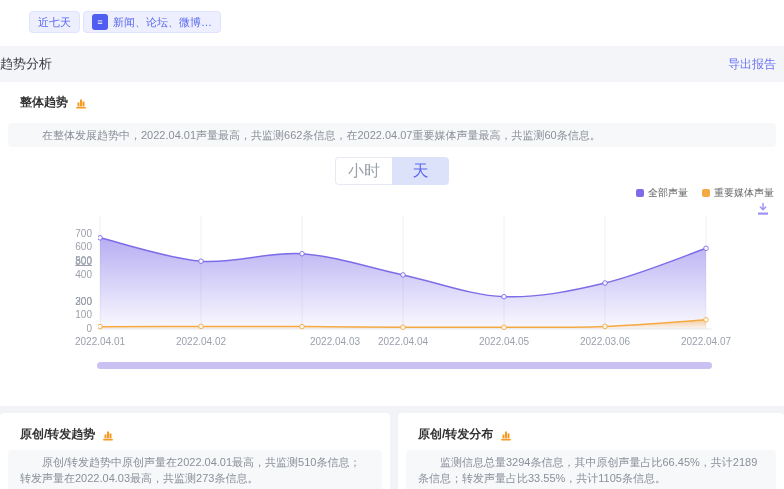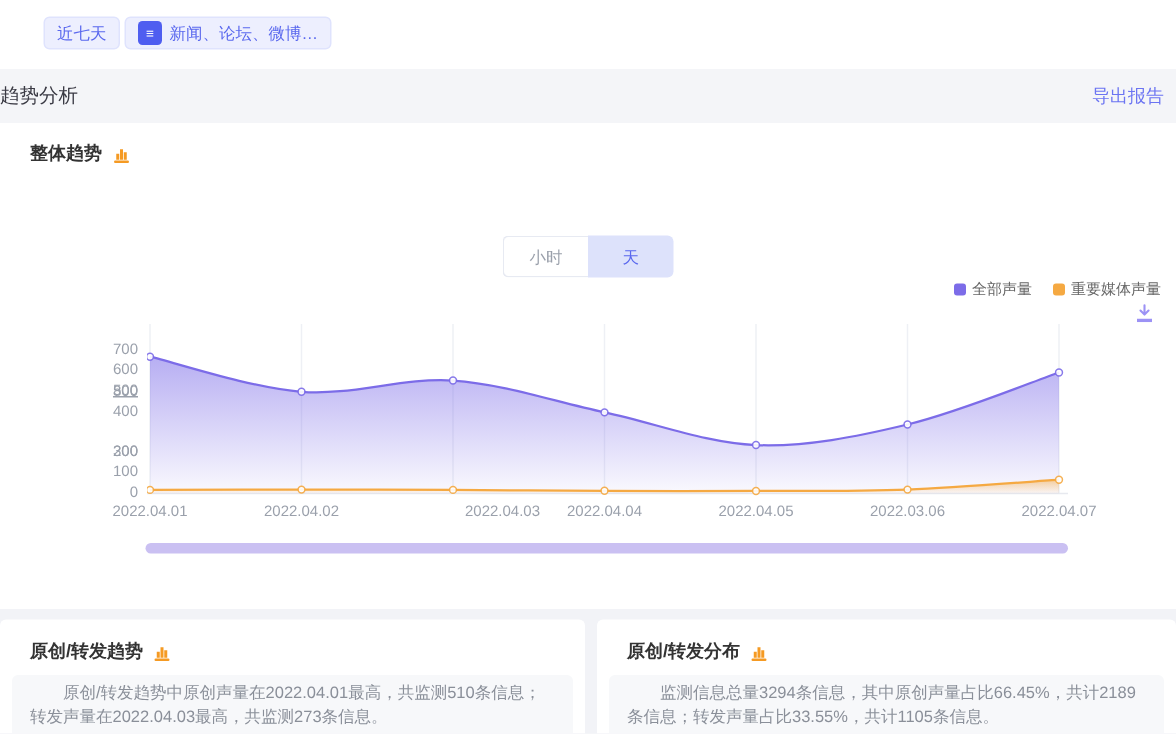--- a/index.html
+++ b/index.html
@@ -25,21 +25,21 @@
 
   
   .maincard { position:absolute; left:0; top:82px; width:784px; height:324px; background:#ffffff; }
   .card-title { position:absolute; left:20px; top:12px; display:flex; align-items:center; font-size:12px;
                 color:#333; font-weight:600; }
   .card-title svg { margin-left:6px; }
   .summary-box { position:absolute; left:8px; right:8px; top:41px; background:#f7f8fa; border-radius:4px;
                  padding:4px 12px; font-size:11px; color:#8a8f99; line-height:16px; text-indent:2em; }
 
   .toggle { position:absolute; left:335px; top:75px; display:flex; }
-  .toggle .tbtn { width:57px; height:28px; font-size:11px; display:flex; align-items:center; justify-content:center; cursor:pointer; }
+  .toggle .tbtn { width:57px; height:28px; font-size:16px; display:flex; align-items:center; justify-content:center; cursor:pointer; }
   .toggle .tbtn.plain { background:#fff; border:1px solid #e7eaf2; border-right:none; color:#9aa0ab; border-radius:4px 0 0 4px; }
   .toggle .tbtn.active { background:#dde2fb; color:#5a68ee; border-radius:0 4px 4px 0; }
 
   .legend { position:absolute; top:104px; right:10px; display:flex; align-items:center; font-size:10px; color:#666; }
   .legend .litem { display:flex; align-items:center; margin-left:14px; cursor:pointer; }
   .legend .lmark { width:8px; height:8px; border-radius:2px; margin-right:4px; }
   .dl-icon { position:absolute; top:120px; right:14px; width:14px; height:14px; cursor:pointer; }
 
   .y-axis { position:absolute; left:58px; top:134px; width:34px; height:116px; }
   .y-axis span { position:absolute; right:0; font-size:10px; color:#9aa0ab; line-height:10px; }
@@ -80,20 +80,23 @@
 
   <div class="maincard">
     <div class="card-title">
       <span>整体趋势</span>
       <svg width="14" height="14" viewBox="0 0 14 14">
         <path fill="#f59a23" d="M3.5 10.5V6.5h2v4zM6 10.5V3.5h2v7zM8.5 10.5V5.5h2v5z"></path>
         <rect x="2" y="11" width="10" height="1.6" rx="0.8" fill="#f59a23"></rect>
       </svg>
     </div>
 
+    <div class="summary-box">
+      <span>在整体发展趋势中，2022.04.01声量最高，共监测662条信息，在2022.04.07重要媒体声量最高，共监测60条信息。</span>
+    </div>
 
     <div class="toggle">
       <div class="tbtn plain">小时</div>
       <div class="tbtn active">天</div>
     </div>
 
     <div class="legend">
       <div class="litem">
         <span class="lmark" id="lm0" style="background: rgb(124, 108, 232);"></span>
         <span>全部声量</span>

